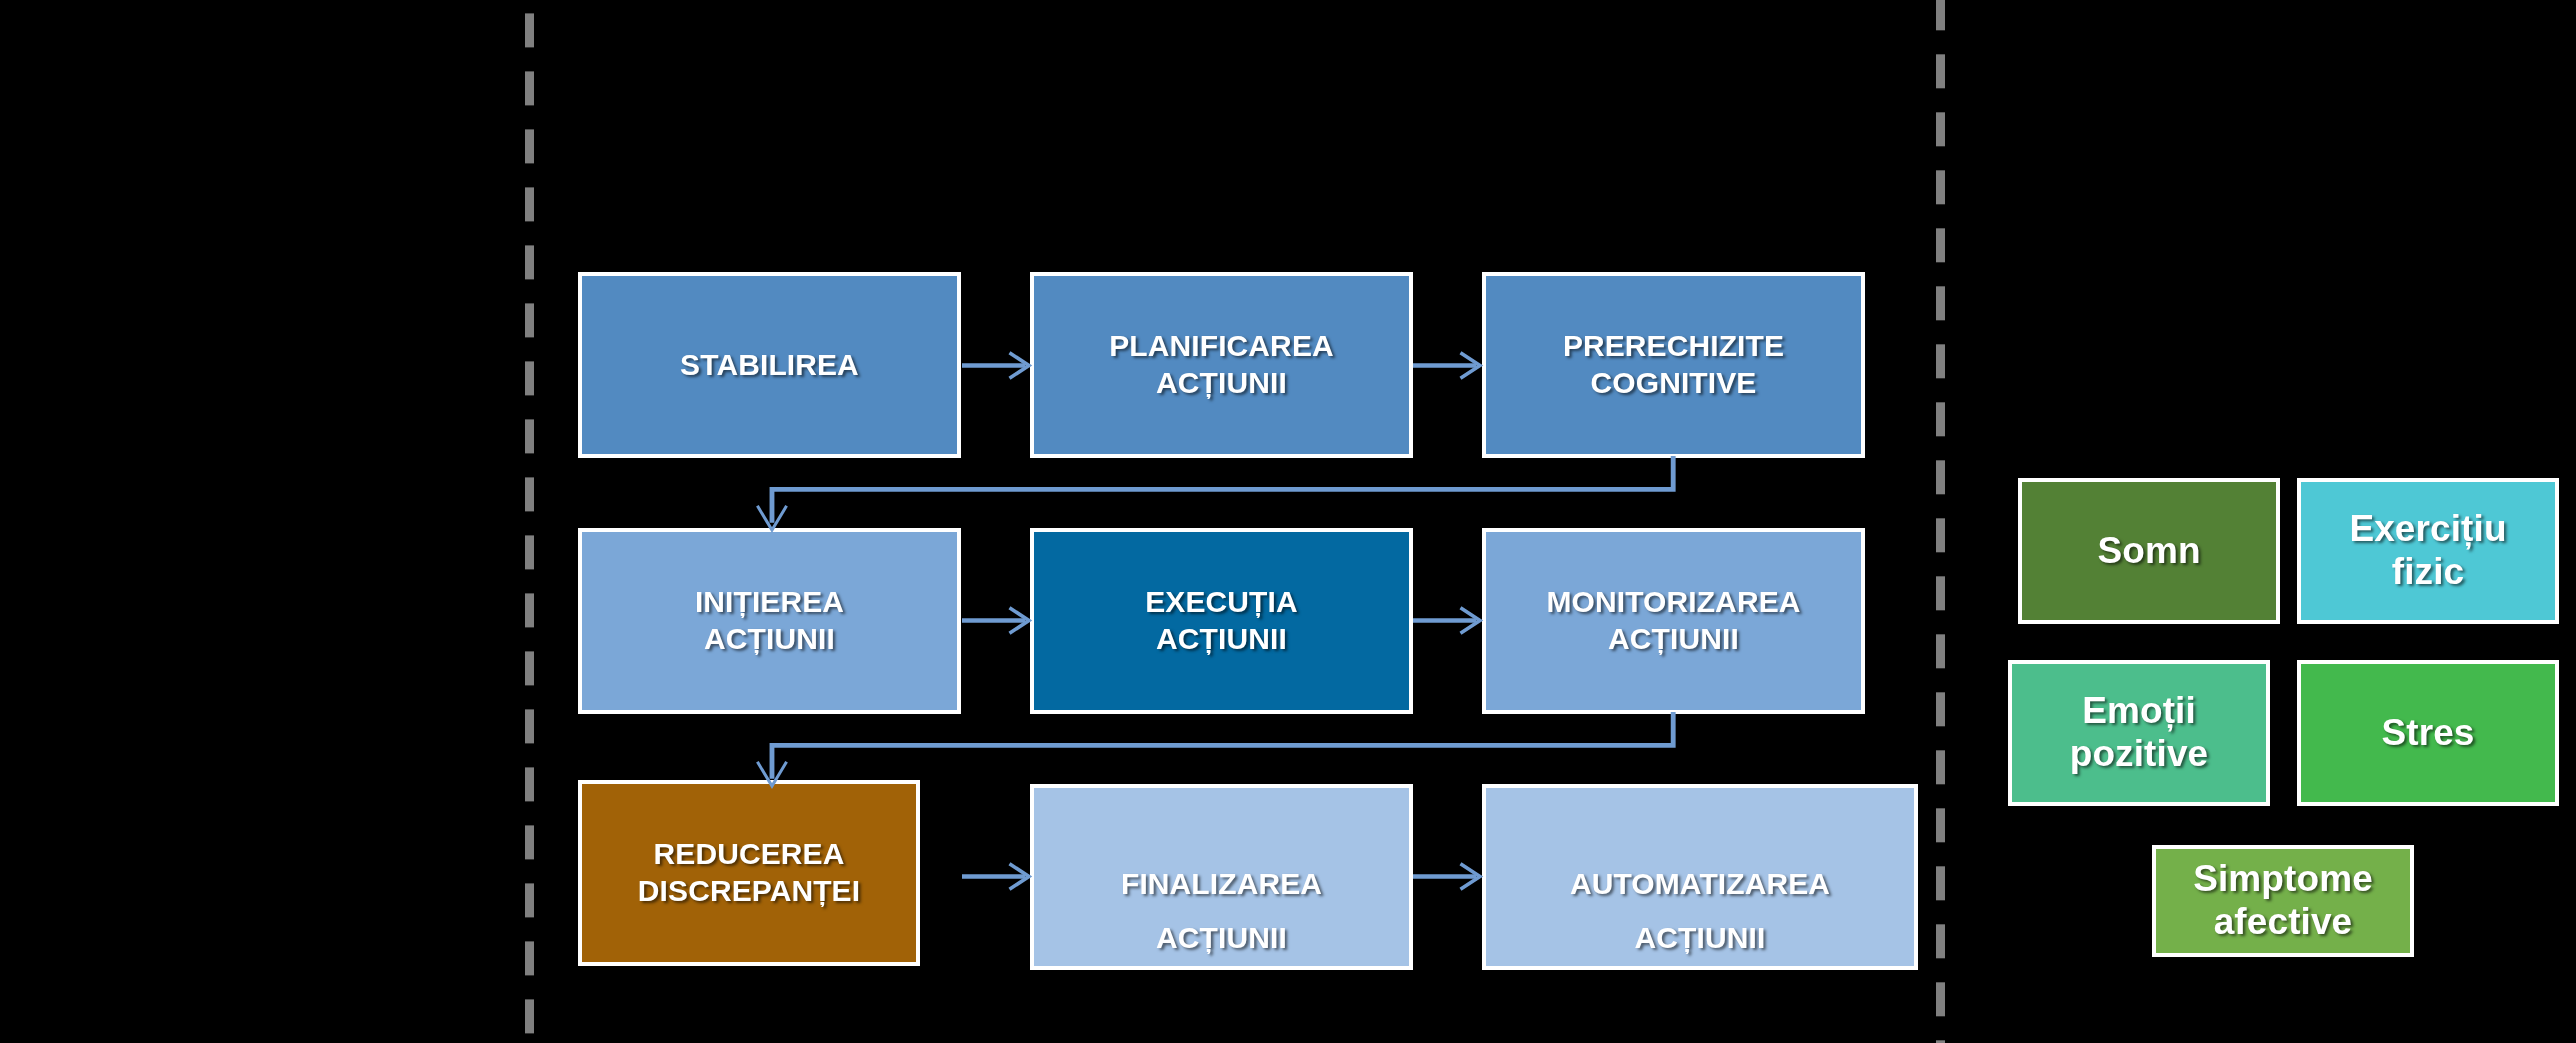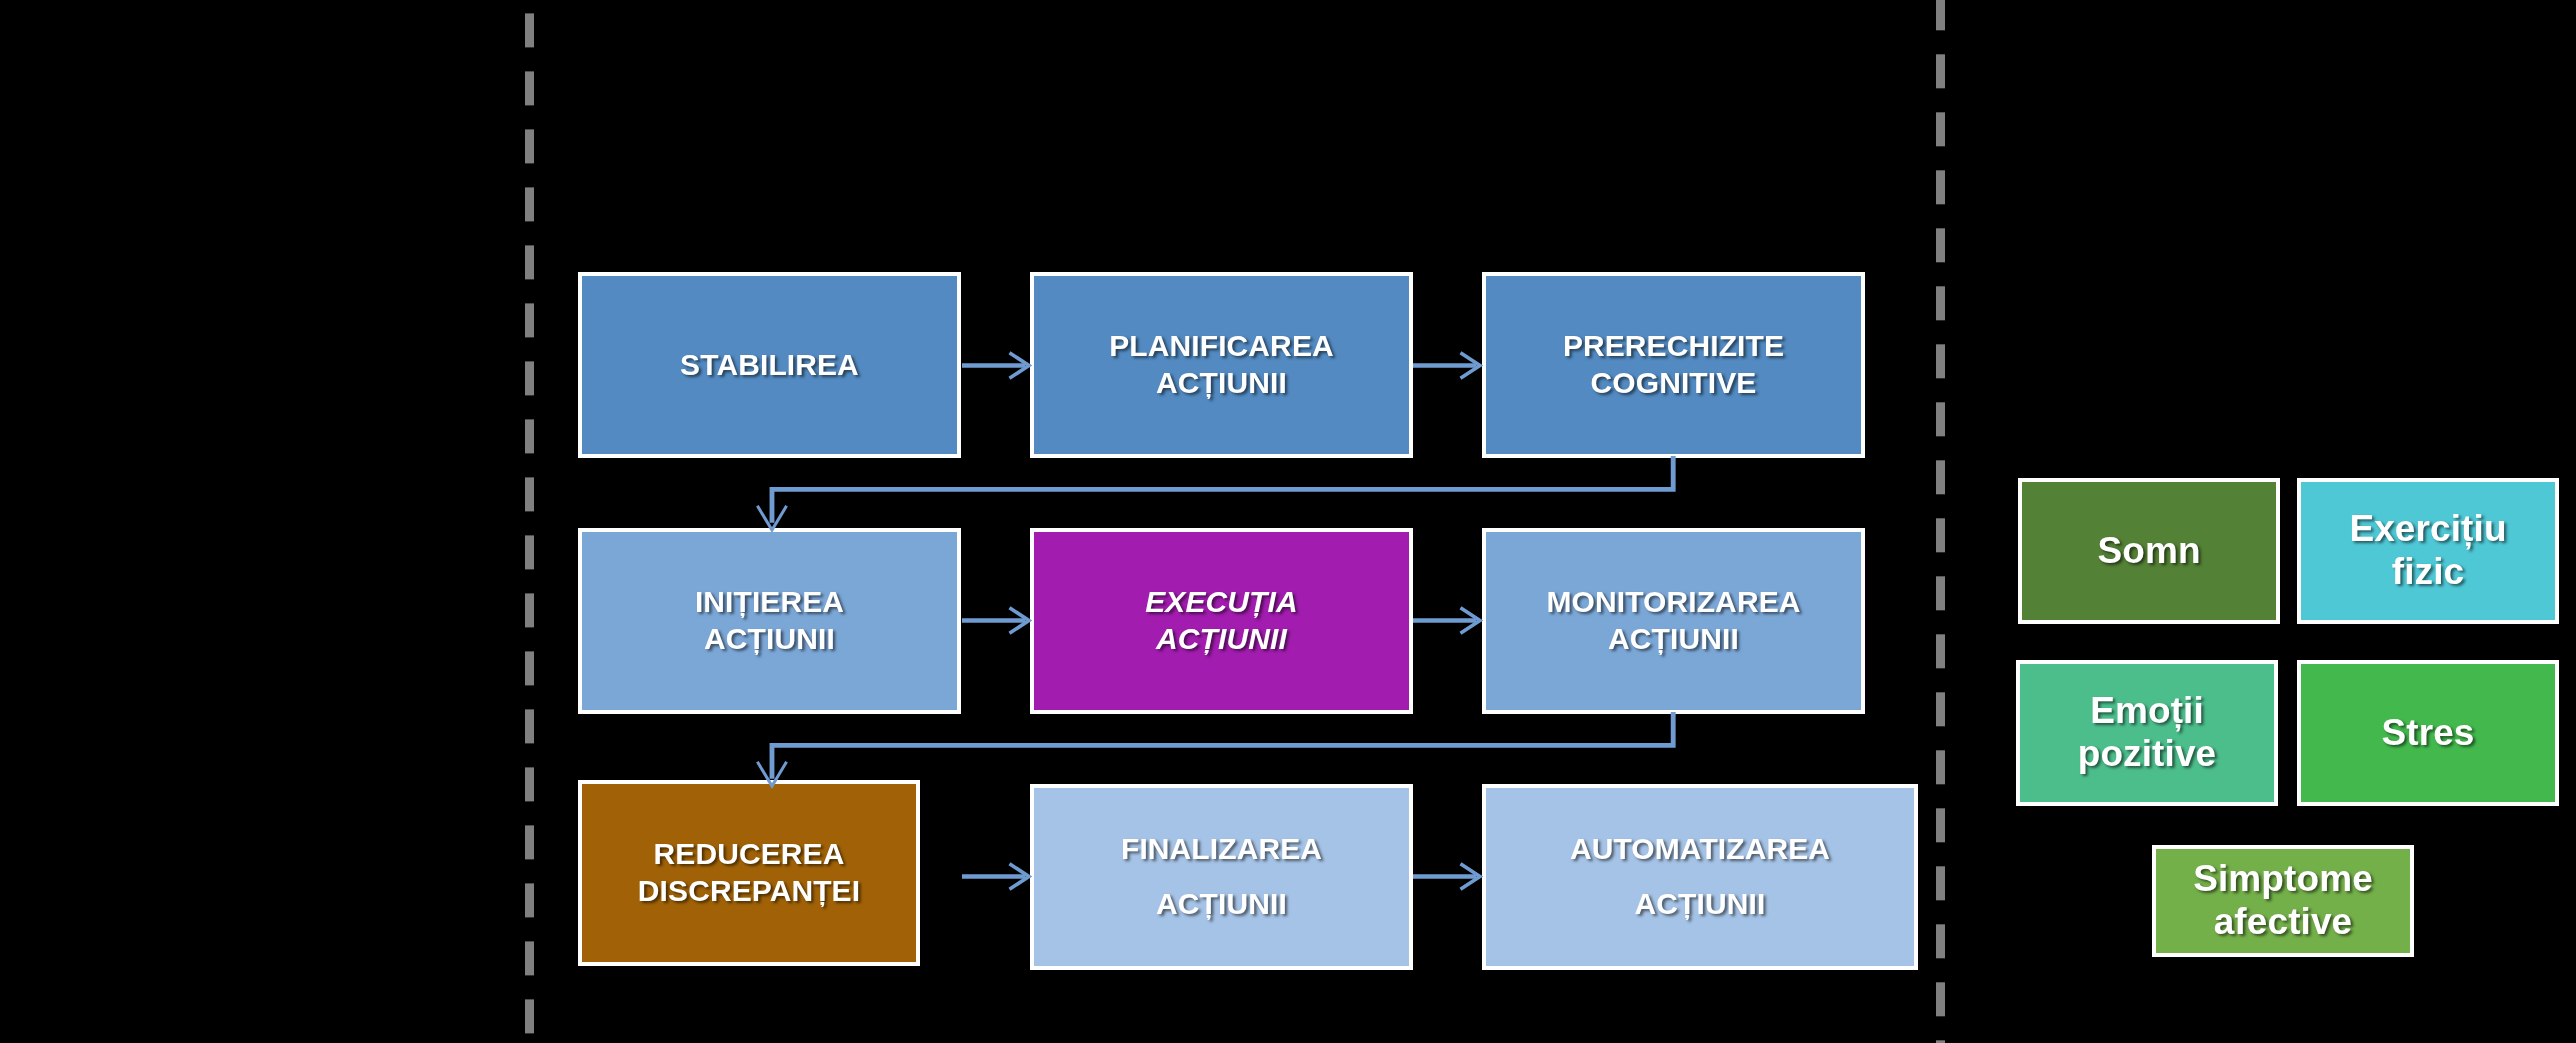--- a/index.html
+++ b/index.html
@@ -50,21 +50,21 @@
     letter-spacing: 0.1px;
     padding: 0 22px;
   }
   .node .lines { width: 100%; }
   .node .ln { display: block; }
 
   .flow-node {
     font-size: 30px;
     line-height: 1.22;
   }
-  .flow-node.loose { line-height: 1.82; }
+  .flow-node.loose { line-height: 1.82; align-items: flex-end; }
 
   .tile {
     font-size: 37px;
     line-height: 1.16;
   }
 
   
   .conn {
     position: absolute;
     pointer-events: none;
@@ -99,21 +99,21 @@
     </span>
   </div>
 
   <div class="node flow-node" style="left: 578px; top: 528px; width: 383px; height: 186px; background-color: rgb(123, 167, 215);">
     <span class="lines">
       <span class="ln">INIȚIEREA</span>
       <span class="ln">ACȚIUNII</span>
     </span>
   </div>
 
-  <div class="node flow-node" style="left: 1030px; top: 528px; width: 383px; height: 186px; background-color: #a21caf; font-style: italic;">
+  <div class="node flow-node" style="left: 1030px; top: 528px; width: 383px; height: 186px; background-color: #0369a1;">
     <span class="lines">
       <span class="ln">EXECUȚIA</span>
       <span class="ln">ACȚIUNII</span>
     </span>
   </div>
 
   <div class="node flow-node" style="left: 1482px; top: 528px; width: 383px; height: 186px; background-color: rgb(123, 167, 215);">
     <span class="lines">
       <span class="ln">MONITORIZAREA</span>
       <span class="ln">ACȚIUNII</span>
@@ -200,21 +200,21 @@
     </span>
   </div>
 
   <div class="node tile" style="left: 2297px; top: 478px; width: 262px; height: 146px; background-color: rgb(78, 200, 213);">
     <span class="lines">
       <span class="ln">Exercițiu</span>
       <span class="ln">fizic</span>
     </span>
   </div>
 
-  <div class="node tile" style="left: 2008px; top: 660px; width: 262px; height: 146px; background-color: rgb(76, 190, 140); margin-left: 8px;">
+  <div class="node tile" style="left: 2008px; top: 660px; width: 262px; height: 146px; background-color: rgb(76, 190, 140);">
     <span class="lines">
       <span class="ln">Emoții</span>
       <span class="ln">pozitive</span>
     </span>
   </div>
 
   <div class="node tile" style="left: 2297px; top: 660px; width: 262px; height: 146px; background-color: rgb(67, 185, 77);">
     <span class="lines">
       <span class="ln">Stres</span>
     </span>

